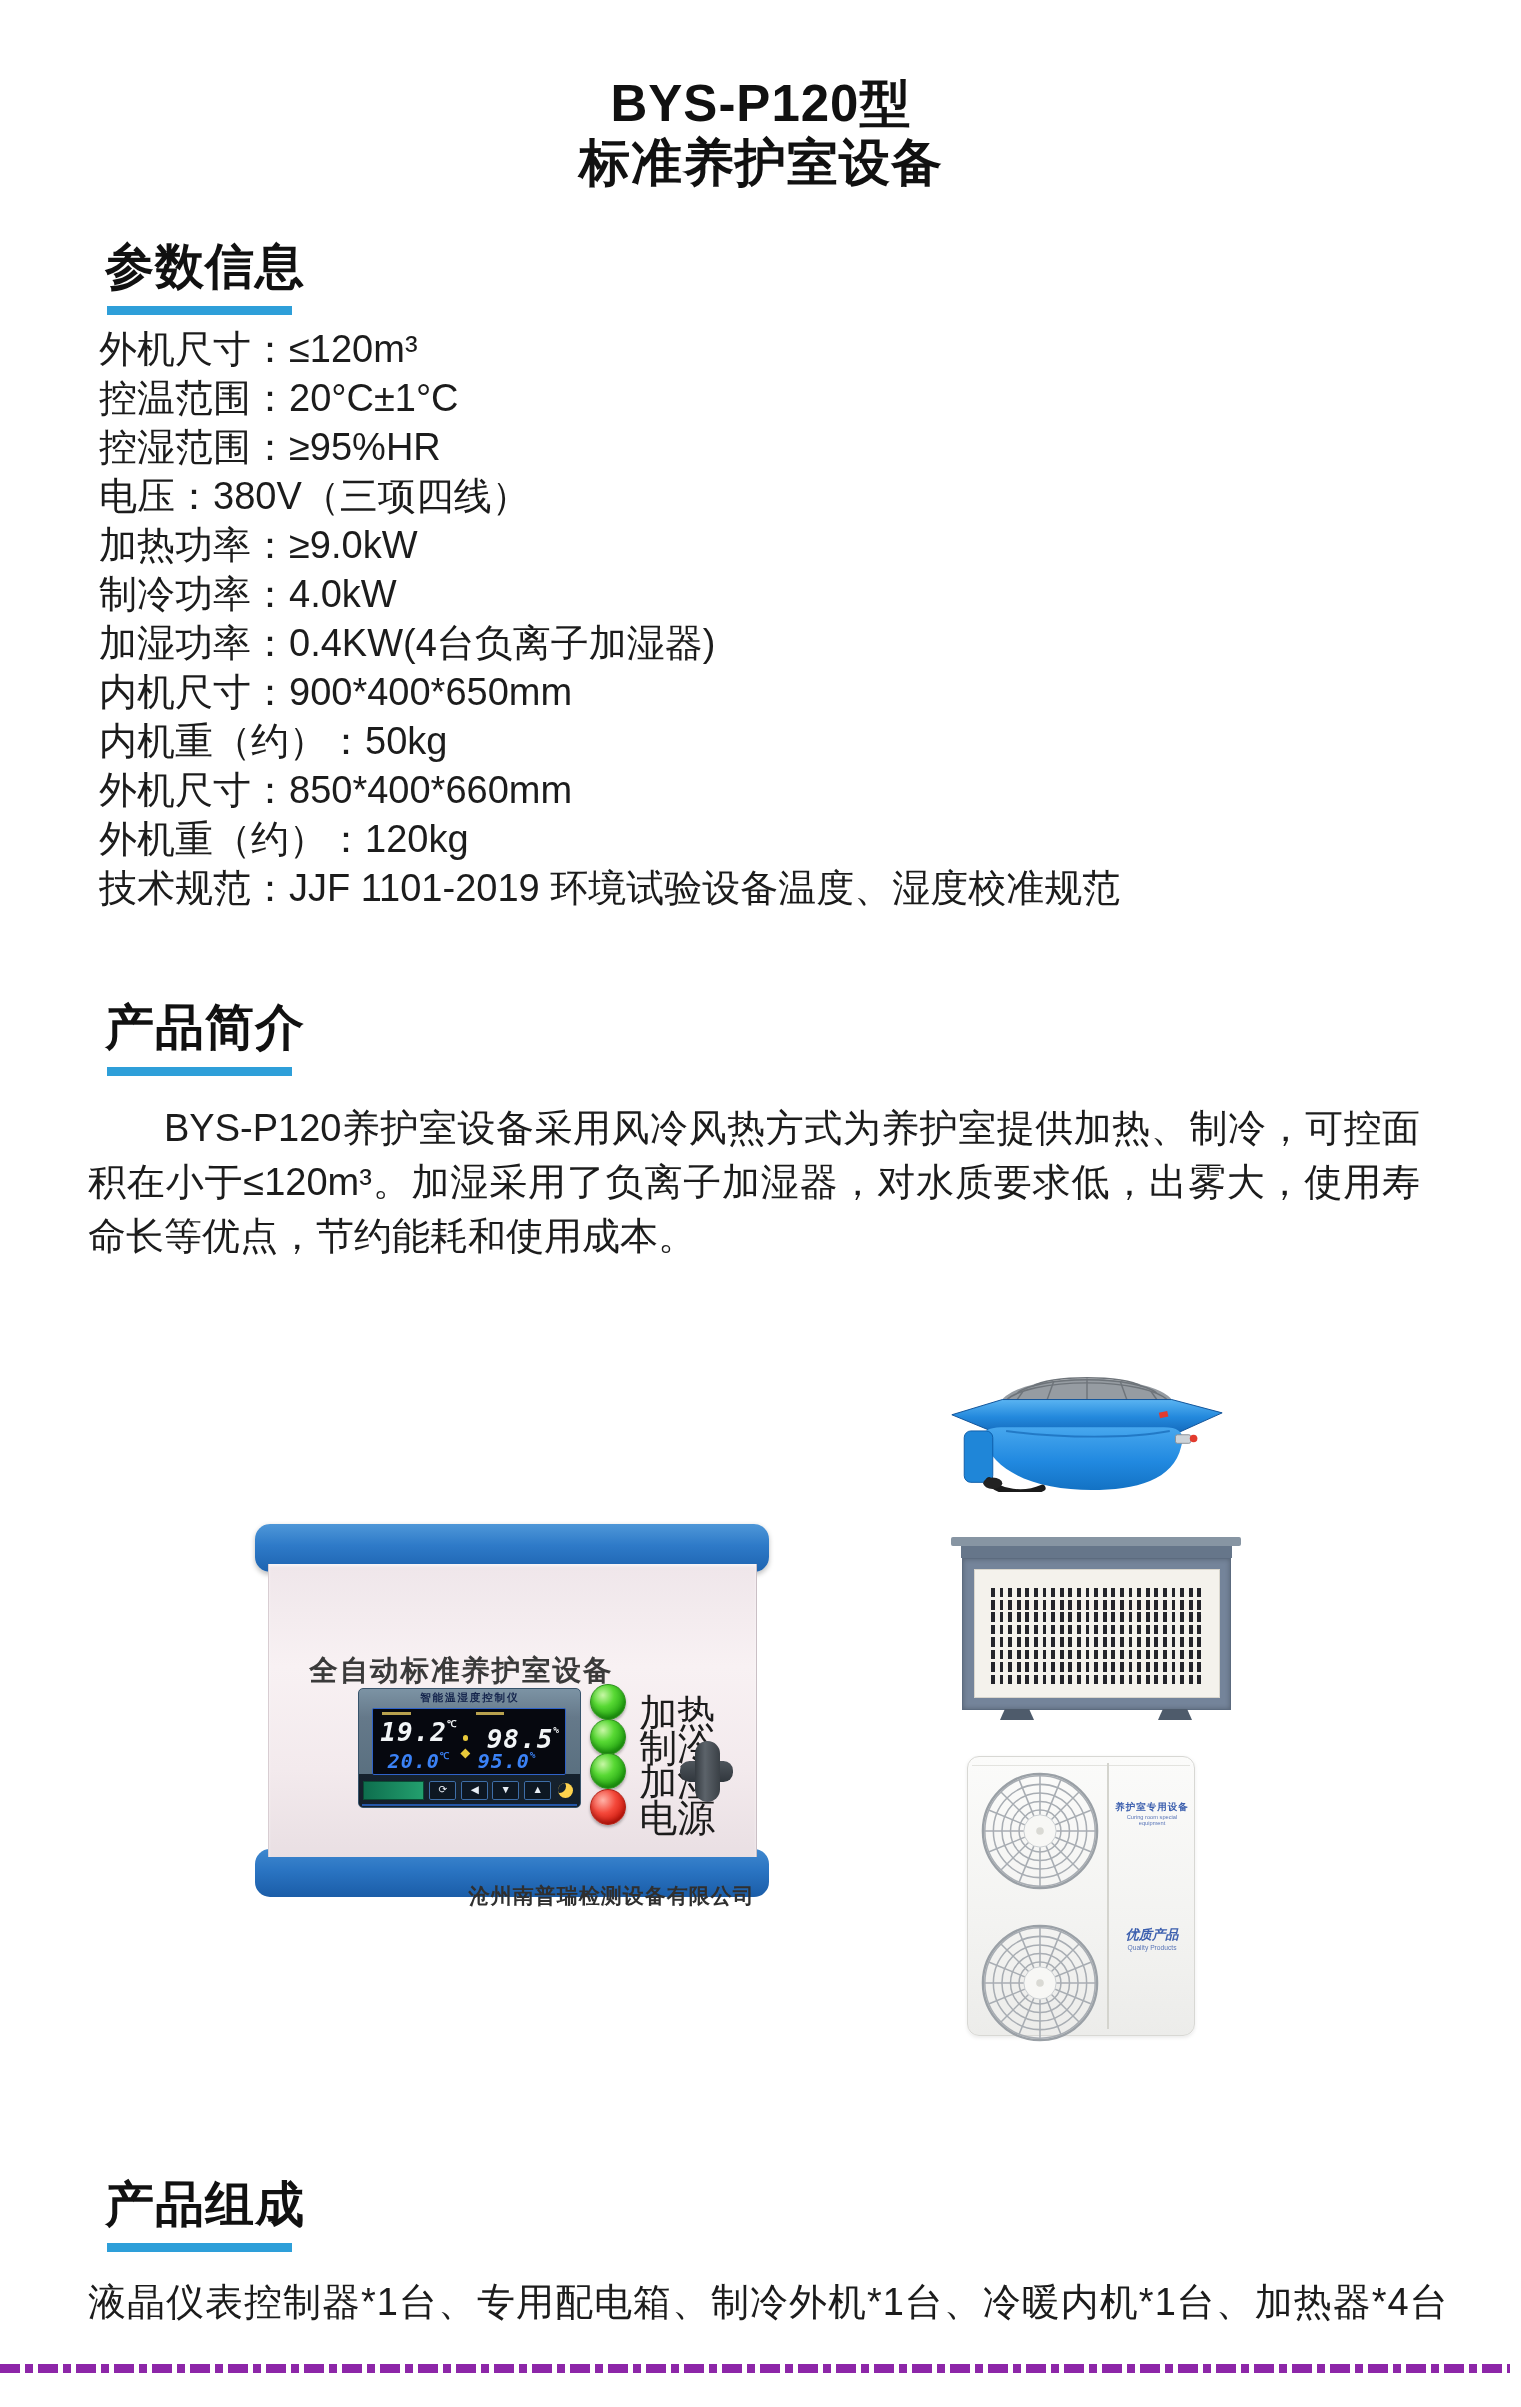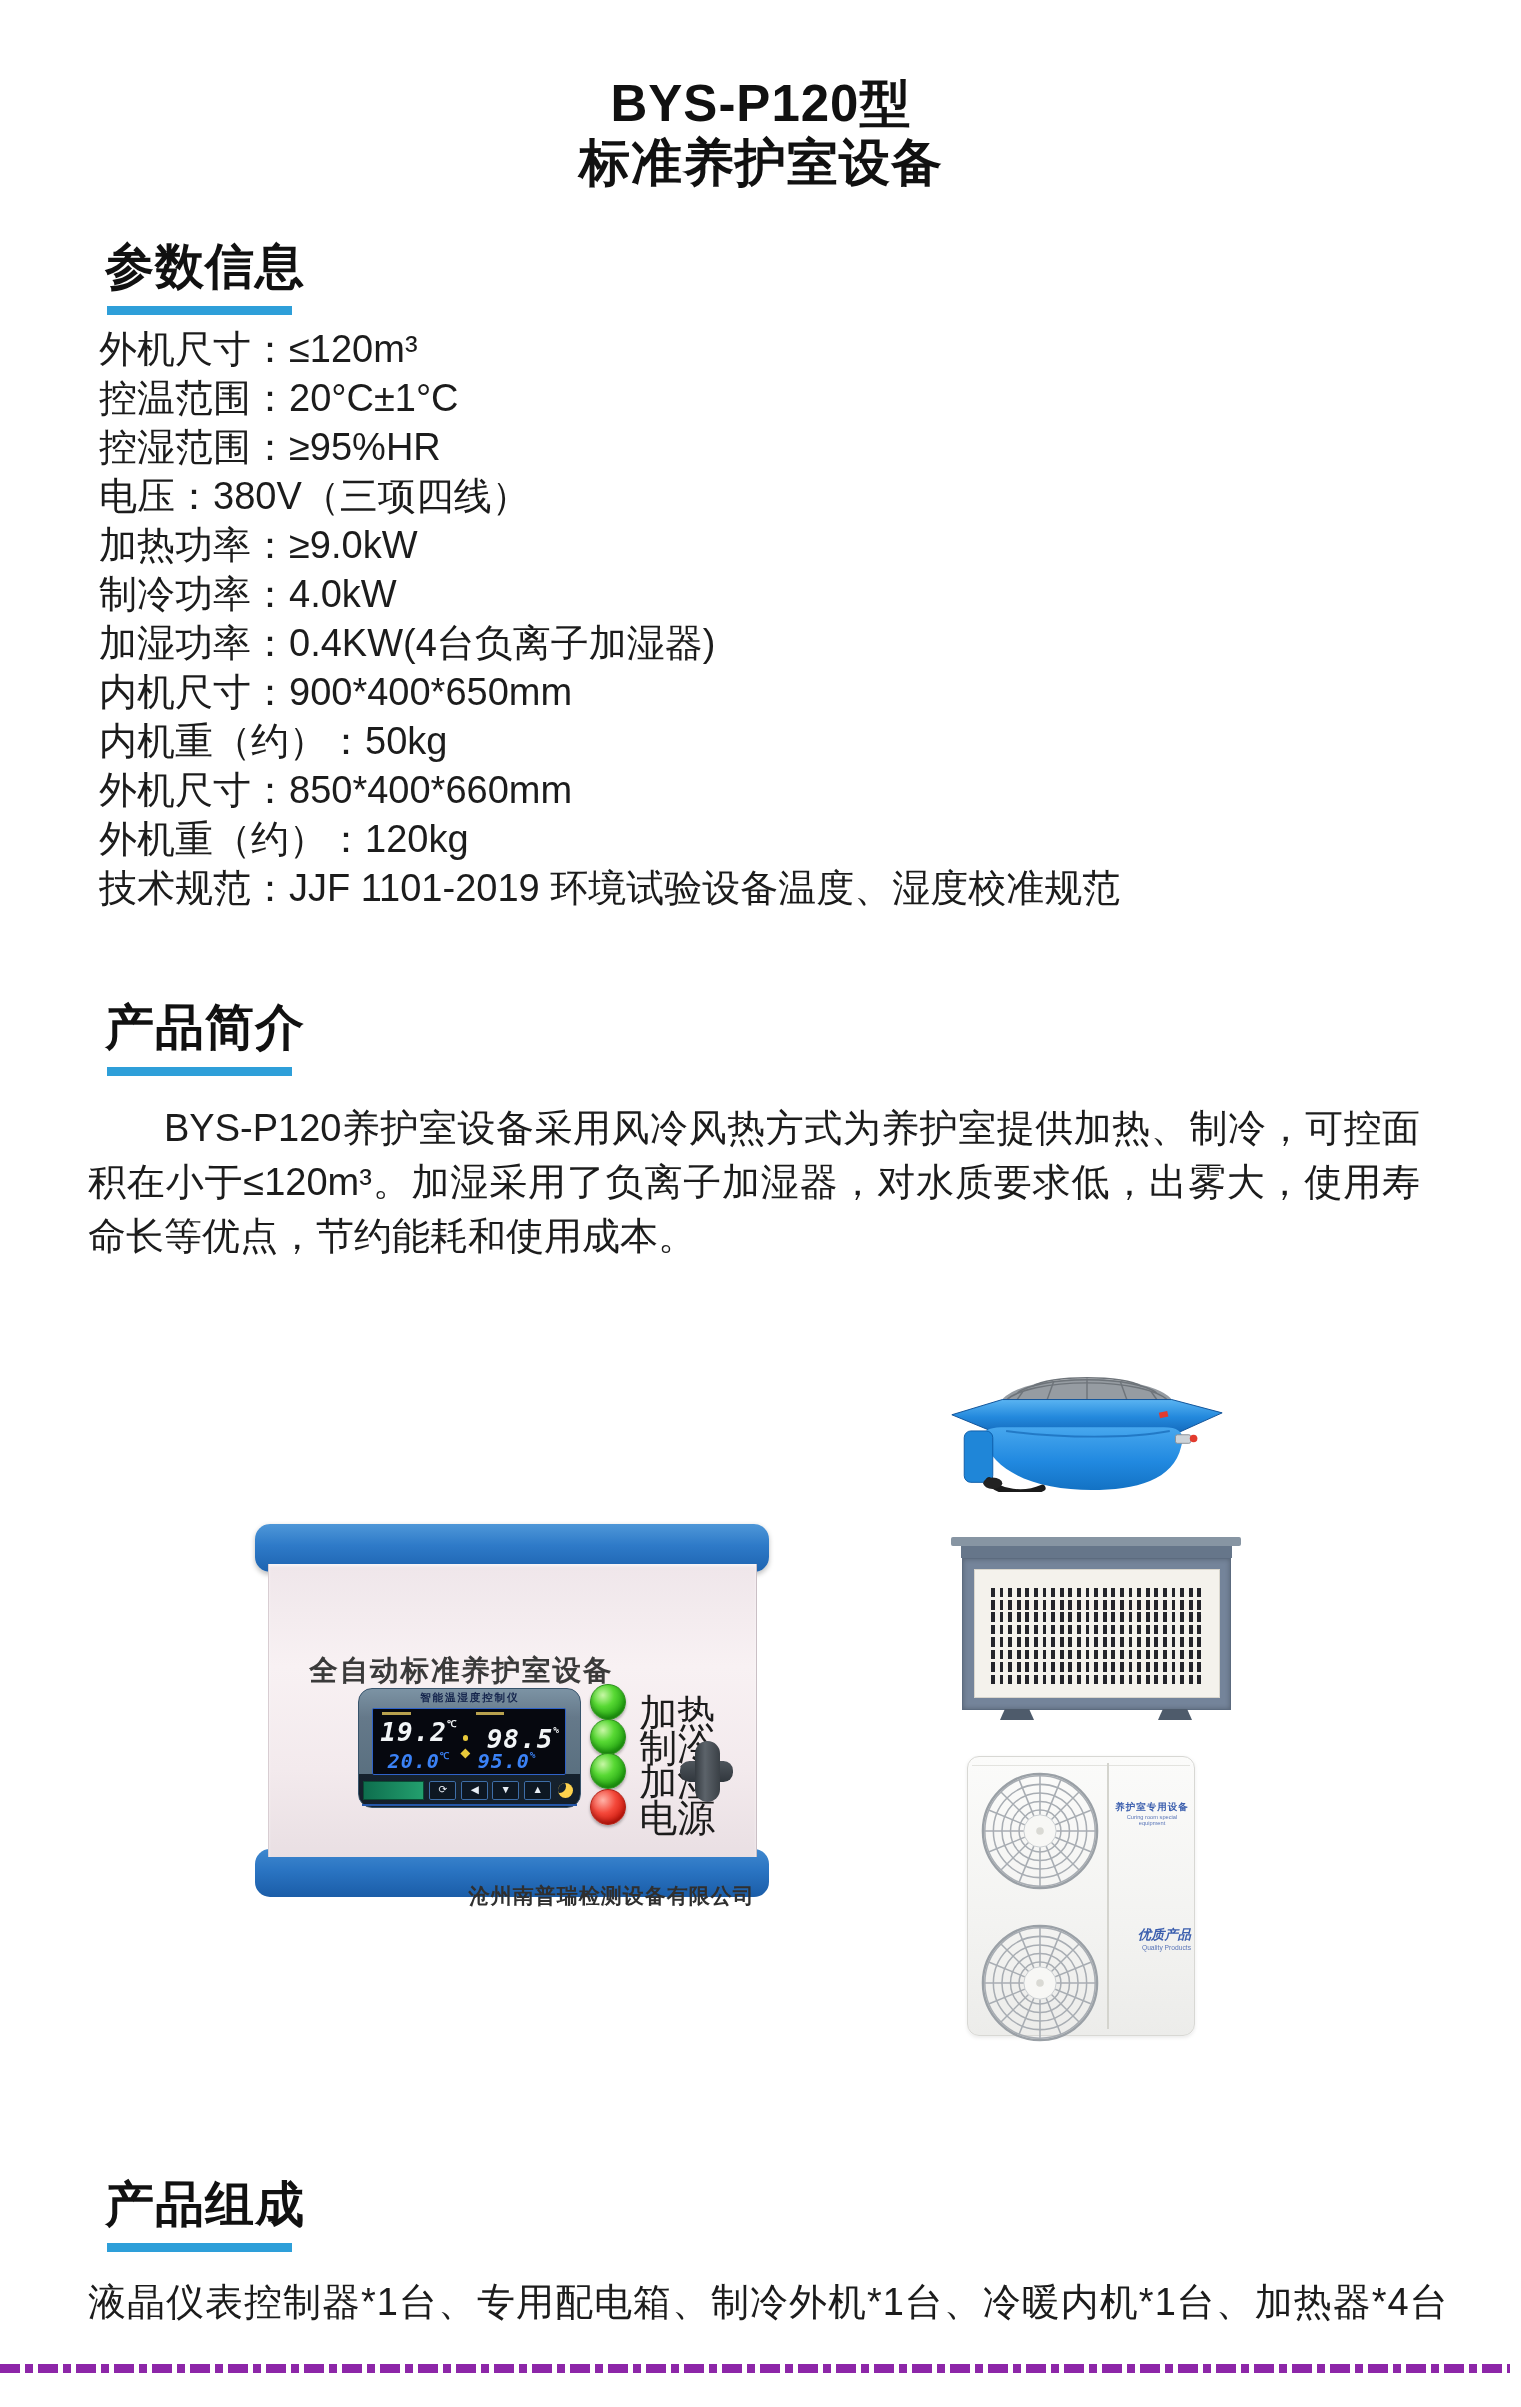--- a/index.html
+++ b/index.html
@@ -22,21 +22,21 @@
   .controller{position:absolute;left:255px;top:1524px;width:514px;height:373px;}
   .ctrl-cap{position:absolute;left:0;width:514px;height:48px;border-radius:15px;
             background:linear-gradient(180deg,#4e97d8 0%,#2e7ac8 45%,#1d63b0 100%);}
   .ctrl-cap.top{top:0;box-shadow:0 2.9px 4.8px rgba(0,0,0,.25);}
   .ctrl-cap.bottom{top:325px;background:linear-gradient(180deg,#3f88cf 0%,#2a74c2 45%,#1b5da8 100%);}
   .ctrl-body{position:absolute;left:13.3px;top:40px;width:487px;height:293px;
              background:linear-gradient(180deg,#efe6ea 0%,#f8f1f3 35%,#f3eaed 70%,#e9dfe3 100%);
              border-left:1px solid #d8cdd2;border-right:1px solid #cabfc5;box-shadow:inset 0 1.9px 2.9px rgba(255,255,255,.6);}
   .ctrl-title{position:absolute;left:40px;top:88px;font-size:28.5px;font-weight:700;color:#3a3a3a;letter-spacing:1.9px;}
 
-  .lcd{position:absolute;left:89px;top:124px;width:221px;height:118px;border:1.9px solid #37536b;border-radius:14px;
+  .lcd{position:absolute;left:89px;top:124px;width:221px;height:118px;border:1.9px solid #37536b;border-radius:5px;
        background:linear-gradient(180deg,#7c93a4 0%,#65798a 24%,#5a7080 72%,#16222e 72%,#141f2b 100%);}
   .lcd-title{position:absolute;top:1.9px;left:0;width:100%;text-align:center;font-size:10.5px;font-weight:700;
              color:#14244c;letter-spacing:1.9px;}
   .lcd-screen{position:absolute;left:12.4px;top:19px;width:192px;height:65px;background:#06080f;
               border:1.9px solid #2f62c8;border-radius:1.9px;}
   .seg{position:absolute;font-family:"DejaVu Sans Mono",monospace;font-weight:700;font-style:italic;letter-spacing:1px;}
   .seg .unit{font-size:9.5px;font-style:normal;vertical-align:top;letter-spacing:0;}
   .seg.pv{color:#f2f5f7;font-size:26px;}
   .seg.sv{color:#3b82f6;font-size:20px;}
   .seg.pv.c1{left:7.6px;top:7.6px;}   .seg.pv.c2{left:114px;top:7.6px;margin-top:7px;}
@@ -87,21 +87,21 @@
   
   .outdoor{position:absolute;left:967px;top:1756px;width:226px;height:278px;border:1px solid #d8d8d4;border-radius:12px;
            background:linear-gradient(180deg,#fbfbfa 0%,#f3f3f1 60%,#ececea 100%);box-shadow:0 1.9px 3.8px rgba(0,0,0,.08);}
   .outdoor-divider{position:absolute;left:139px;top:5.7px;bottom:5.7px;width:1.9px;background:#d4d4ce;}
   .outdoor-topline{position:absolute;left:3.8px;right:3.8px;top:7.6px;height:1px;background:#e3e3df;}
   .fan{position:absolute;left:13.3px;width:118px;height:118px;}
   .fan.f1{top:15px;} .fan.f2{top:167px;}
   .out-label1{position:absolute;left:145px;top:44px;width:78px;text-align:center;color:#3c5fae;}
   .out-label1 .main{font-size:9.5px;font-weight:700;letter-spacing:1px;}
   .out-label1 .sub{font-size:5.7px;color:#5a76b8;}
-  .out-label2{position:absolute;left:145px;top:169px;width:78px;text-align:right;color:#3c5fae;}
+  .out-label2{position:absolute;left:145px;top:169px;width:78px;text-align:center;color:#3c5fae;}
   .out-label2 .main{font-family:"DejaVu Serif",serif;font-style:italic;font-size:13.3px;font-weight:700;}
   .out-label2 .sub{font-size:6.7px;color:#5a76b8;}
 
   
   .humidifier{position:absolute;left:949px;top:1368px;width:276px;height:124px;}
 </style>
 </head>
 <body>
 
 <div class="page">

